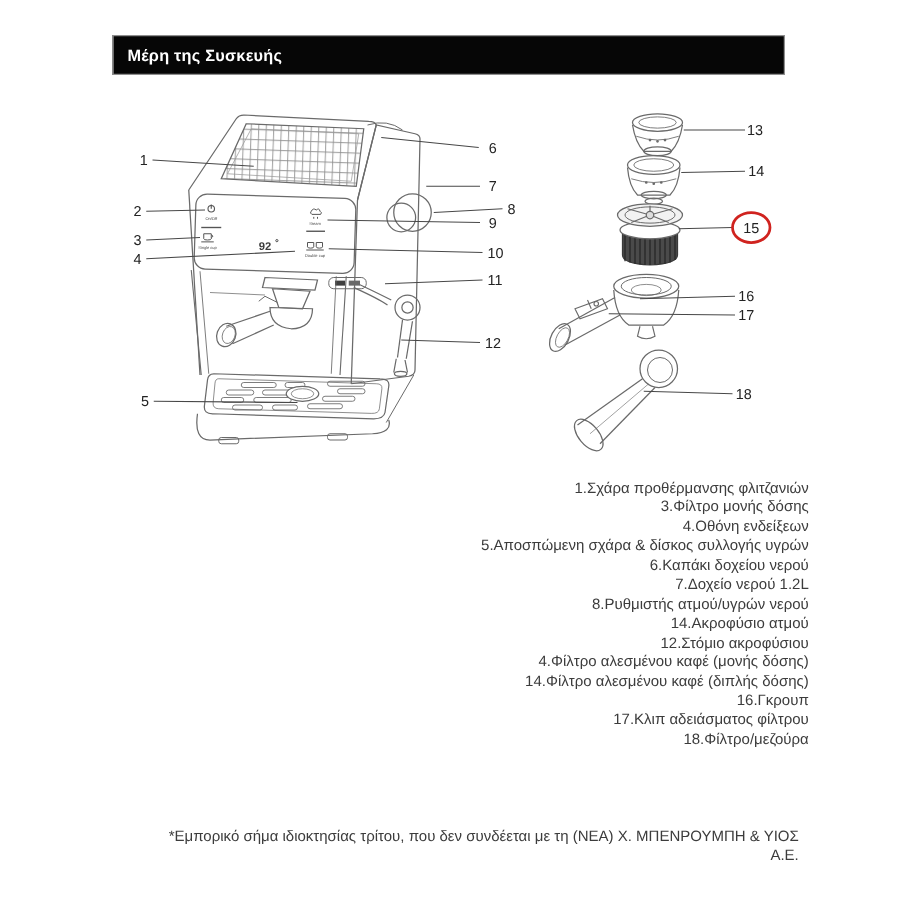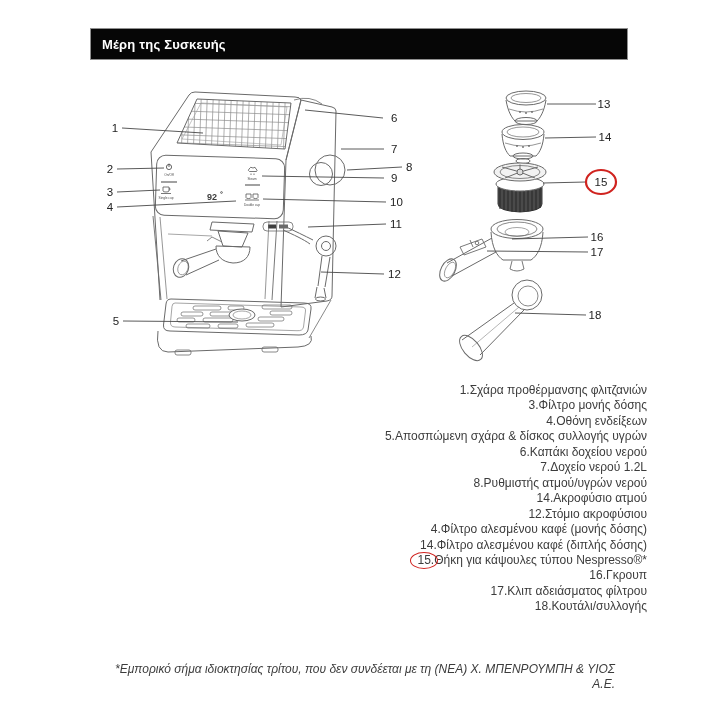--- a/index.html
+++ b/index.html
@@ -15,21 +15,21 @@
   .callout{font-size:11.5px;fill:#232323;}
   .tinylabel{font-size:3.2px;fill:#4a4a4a;}
   .seg{font-family:"DejaVu Sans Mono", monospace;font-size:9px;font-weight:bold;fill:#3c3c3c;}
   
   .parts-list{position:absolute;left:95px;top:383px;width:552px;font-size:12px;
               line-height:15.45px;color:#3c3c3c;}
   .list-line{white-space:nowrap;}
   .list-num{position:relative;display:inline-block;}
   .list-red-ellipse{position:absolute;left:-7px;top:-1px;width:26px;height:15px;
                     border:1.7px solid #d0231f;border-radius:50%;pointer-events:none;}
-  .footnote{margin-top:0;font-style:italic;white-space:normal;width:520px;}
+  .footnote{margin-top:0;white-space:normal;width:520px;margin-left:24px;}
 </style>
 </head>
 <body>
 
 <div id="page">
 
   <div class="hdr">
     <span>Μέρη της Συσκευής</span>
   </div>
 
@@ -270,20 +270,19 @@
       <div class="list-line"><span class="list-num">3. </span><span class="list-text">Φίλτρο μονής δόσης</span></div>
       <div class="list-line"><span class="list-num">4. </span><span class="list-text">Οθόνη ενδείξεων</span></div>
       <div class="list-line"><span class="list-num">5. </span><span class="list-text">Αποσπώμενη σχάρα &amp; δίσκος συλλογής υγρών</span></div>
       <div class="list-line"><span class="list-num">6. </span><span class="list-text">Καπάκι δοχείου νερού</span></div>
       <div class="list-line"><span class="list-num">7. </span><span class="list-text">Δοχείο νερού 1.2L</span></div>
       <div class="list-line"><span class="list-num">8. </span><span class="list-text">Ρυθμιστής ατμού/υγρών νερού</span></div>
       <div class="list-line"><span class="list-num">14. </span><span class="list-text">Ακροφύσιο ατμού</span></div>
       <div class="list-line"><span class="list-num">12. </span><span class="list-text">Στόμιο ακροφύσιου</span></div>
       <div class="list-line"><span class="list-num">4. </span><span class="list-text">Φίλτρο αλεσμένου καφέ (μονής δόσης)</span></div>
       <div class="list-line"><span class="list-num">14. </span><span class="list-text">Φίλτρο αλεσμένου καφέ (διπλής δόσης)</span></div>
-      <div class="list-line"><span class="list-num">15. <span class="list-red-ellipse hl-red" style="border-color: rgb(208, 35, 31);"></span></span><span class="list-text">Θήκη για κάψουλες τύπου Nespresso®*</span></div>
       <div class="list-line"><span class="list-num">16. </span><span class="list-text">Γκρουπ</span></div>
       <div class="list-line"><span class="list-num">17. </span><span class="list-text">Κλιπ αδειάσματος φίλτρου</span></div>
-      <div class="list-line"><span class="list-num">18. </span><span class="list-text">Κουτάλι/συλλογής</span></div>
+      <div class="list-line"><span class="list-num">18. </span><span class="list-text">Φίλτρο/μεζούρα</span></div>
     </div>
   <div class="parts-list footnote" style="top:662px;">*Εμπορικό σήμα ιδιοκτησίας τρίτου, που δεν συνδέεται με τη (ΝΕΑ) Χ. ΜΠΕΝΡΟΥΜΠΗ &amp; ΥΙΟΣ Α.Ε.</div>
 
 </div>
 
 </body></html>

